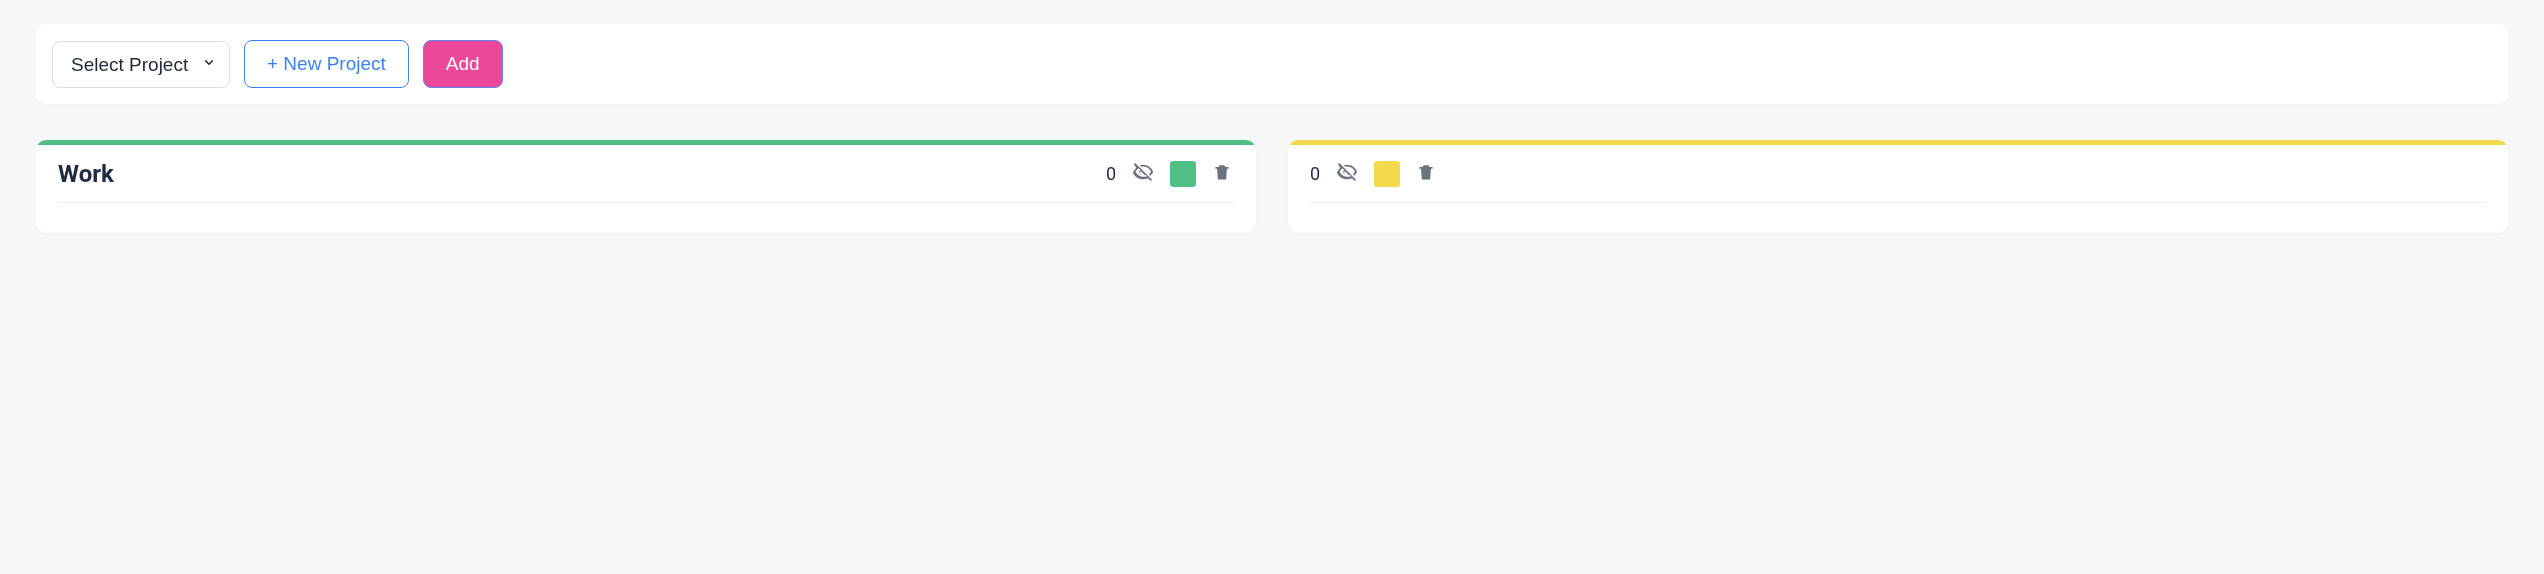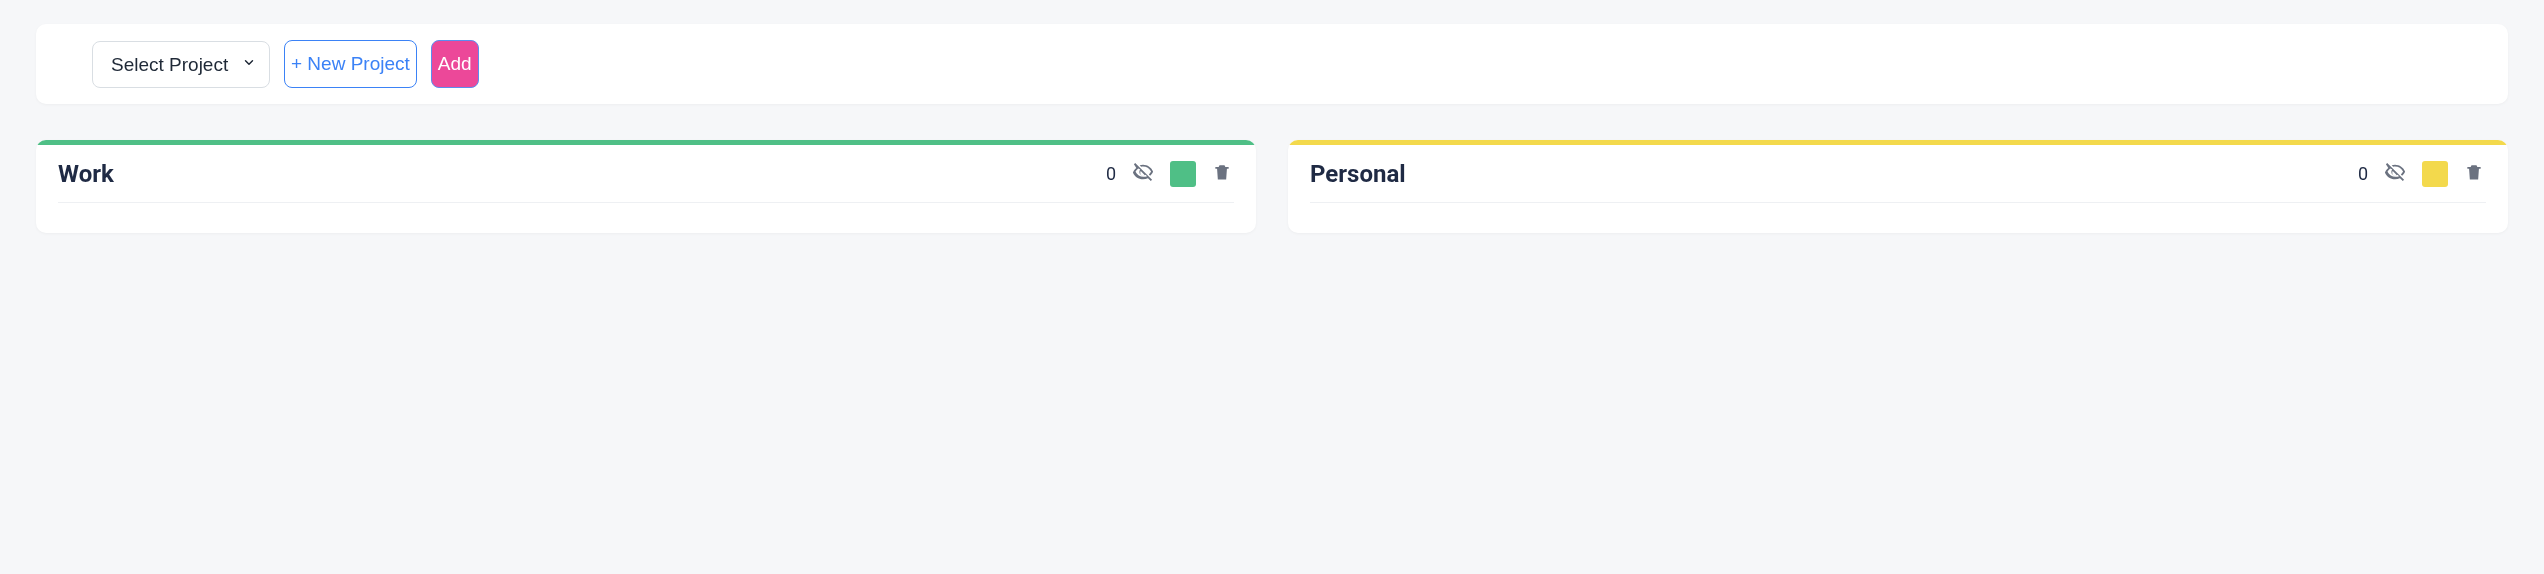--- a/index.html
+++ b/index.html
@@ -34,33 +34,32 @@
     .project-select {
       appearance: none;
       -webkit-appearance: none;
       font-size: 19px;
       padding: 12px 40px 12px 18px;
       border: 1px solid #d9dee3;
       border-radius: 8px;
       background: #fff;
       color: #1f2937;
       cursor: pointer;
-      margin-left: 40px;
     }
     .select-wrap .chevron {
       position: absolute;
       right: 14px;
       top: 50%;
       transform: translateY(-50%);
       pointer-events: none;
       color: #1f2937;
     }
     .btn {
       font-size: 19px;
-      padding: 12px 6px;
+      padding: 12px 22px;
       border-radius: 8px;
       cursor: pointer;
       border: 1px solid transparent;
       white-space: nowrap;
     }
     .btn-outline {
       background: #fff;
       color: #3b82f6;
       border-color: #3b82f6;
     }
@@ -164,21 +163,20 @@
           </span>
         </button>
       </div>
     </div>
   </div>
 
   <div class="project-card">
     <div class="project-stripe" style="background:#f3d94c"></div>
     <div class="project-body">
       <div class="project-header">
-        <div class="project-title">Personal</div>
         <div class="project-count">0</div>
         <button class="icon-btn">
           <span>
             <svg width="22" height="22" viewBox="0 0 24 24" fill="currentColor">
                 <path d="M12 6c3.79 0 7.17 2.13 8.82 5.5-.59 1.22-1.43 2.3-2.45 3.18l1.42 1.42C21.27 14.75 22.5 13.2 23 11.5 21.27 7.11 17 4 12 4c-1.27 0-2.49.2-3.64.57l1.65 1.65C10.66 6.09 11.32 6 12 6zM2.1 3.51L3.51 2.1 21.9 20.49l-1.41 1.41-3.07-3.07C15.68 19.57 13.9 20 12 20 7 20 2.73 16.89 1 12.5c.77-1.97 2.06-3.67 3.68-4.96L2.1 3.51zM12 16c.73 0 1.41-.2 2-.55L9.55 11C9.2 11.59 9 12.27 9 13c0 1.66 1.34 3 3 3zm-5.19-7.78C5.55 9.17 4.52 10.41 3.82 11.8c1.65 3.37 5.03 5.5 8.82 5.5 1.33 0 2.6-.27 3.76-.75l-1.62-1.62C13.96 15.6 13.02 16 12 16c-2.21 0-4-1.79-4-4 0-1.02.4-1.96 1.05-2.66L6.81 8.22z"></path>
               </svg>
           </span>
         </button>
         <span class="color-swatch" style="background:#f3d94c"></span>
         <button class="icon-btn">

